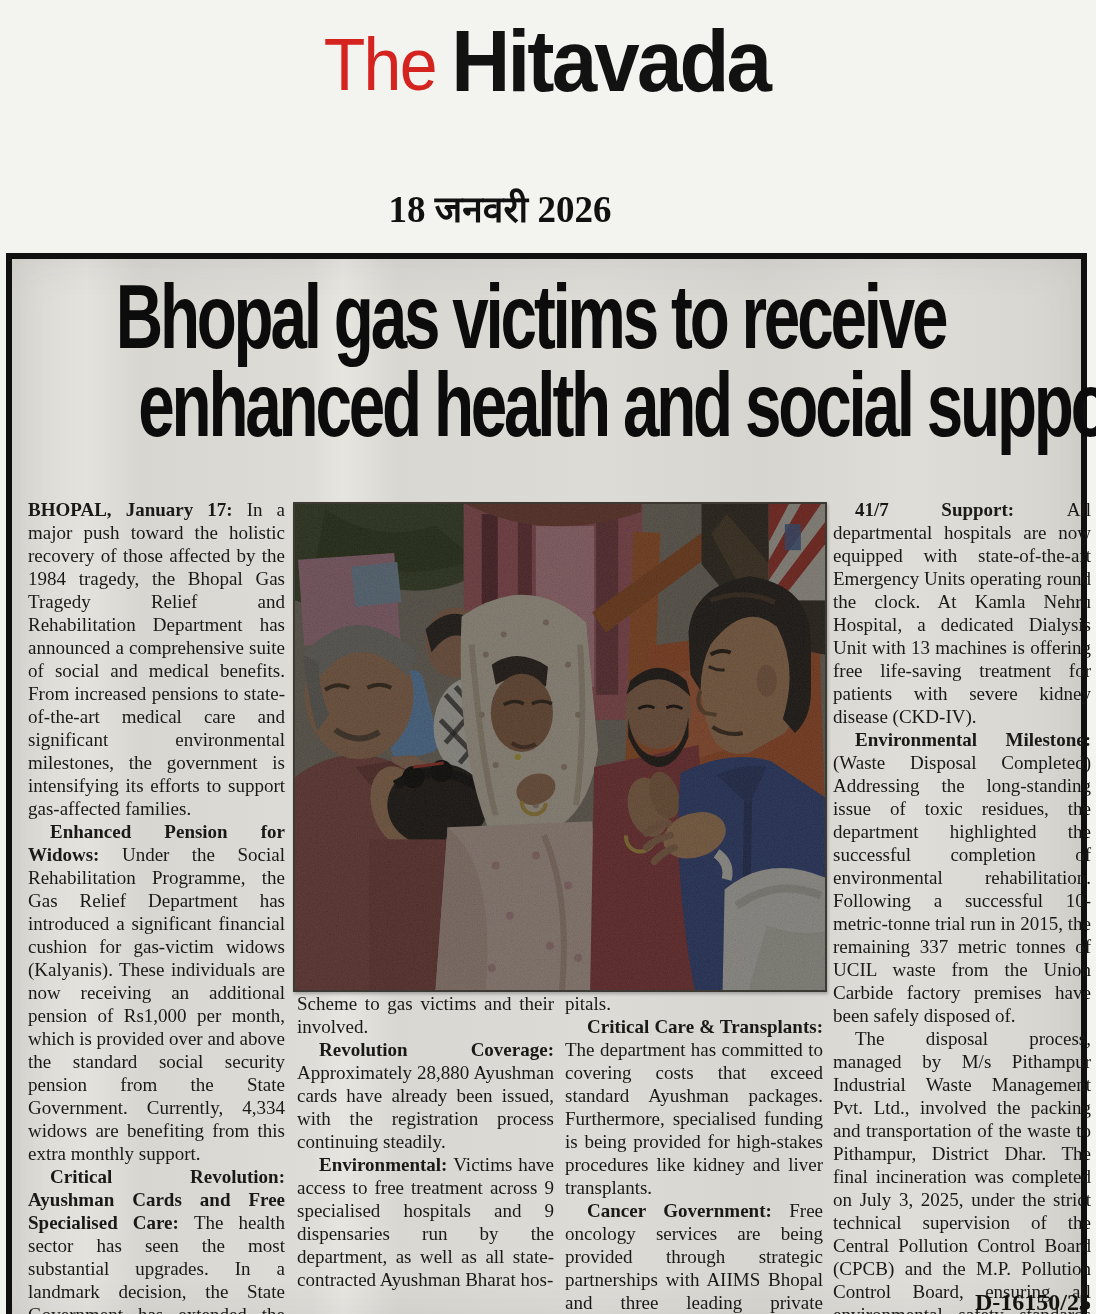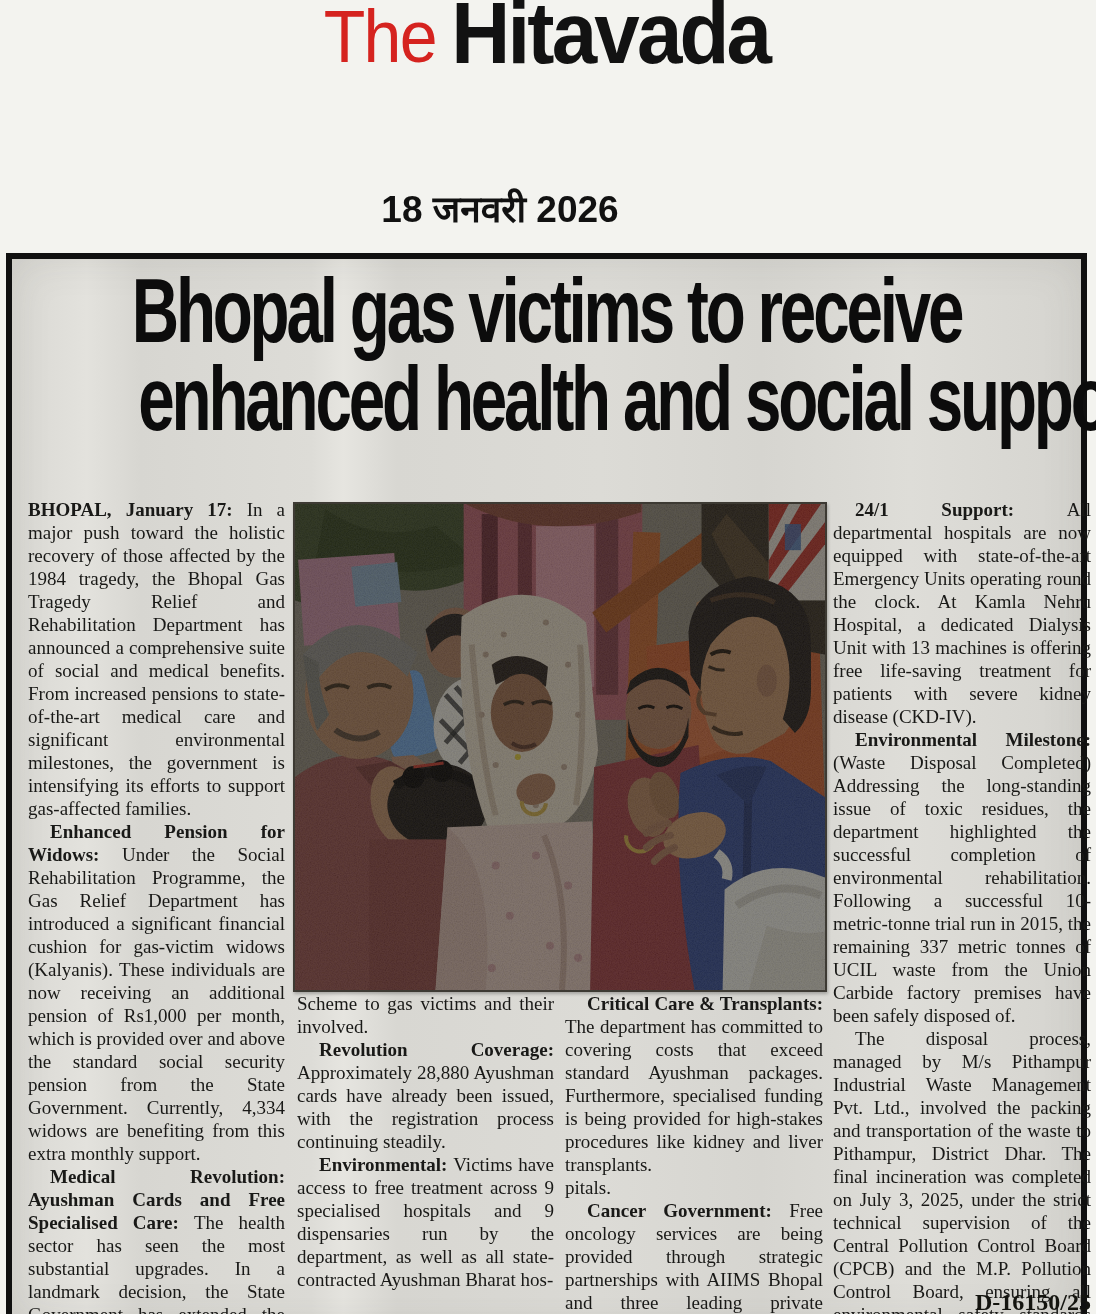--- a/index.html
+++ b/index.html
@@ -3,52 +3,52 @@
 <meta charset="utf-8">
 <style>
   html,body{margin:0;padding:0;}
   body{
     width:1096px;height:1314px;position:relative;overflow:hidden;
     background:#f3f3ef;
     font-family:"Liberation Serif", serif;
   }
   
   .masthead{
-    position:absolute;top:0;left:0;width:100%;height:90px;
-    text-align:center;white-space:nowrap;line-height:64px;
+    position:absolute;top:16px;left:0;width:100%;height:90px;
+    text-align:center;white-space:nowrap;line-height:88px;
     font-family:"Liberation Sans", sans-serif;
   }
   .masthead .the{
     color:#d5231f;font-size:74px;font-weight:500;letter-spacing:-2px;
     display:inline-block;transform:scale(.92,1.0);vertical-align:baseline;
   }
   .masthead .title{
     color:#121212;font-size:86px;font-weight:bold;letter-spacing:-3px;
     display:inline-block;transform:scale(.95,1.02);margin-left:2px;
   }
   
   .dateline{
     position:absolute;top:182px;left:0;width:1000px;
     text-align:center;
-    font-family:Liberation Sans, sans-serif;
+    font-family:Liberation Serif, serif;
     font-weight:bold;font-size:37px;color:#111;
   }
   
   .article-box{
     position:absolute;left:6px;top:253px;width:1069px;height:1061px;
     border:6px solid #101010;border-bottom:none;
     background:
       linear-gradient(90deg,
         #d9d8d3 0%, #e3e2dd 7%, #d7d6d1 12%, #dddcd7 28%,
         #e6e5e0 31%, #d8d7d2 36%, #dcdbd6 55%, #d6d5d0 70%,
         #deddd8 84%, #d5d4cf 100%);
     box-shadow:inset 0 0 40px rgba(90,90,80,.12);
   }
   
-  .headline{position:absolute;left:0;top:8px;width:100%;text-align:center;color:#0c0c0c;}
+  .headline{position:absolute;left:0;top:14px;width:100%;color:#0c0c0c;}
   .headline .hl-line{
     font-family:"Liberation Sans", sans-serif;font-weight:bold;
     font-size:82px;line-height:88px;letter-spacing:-4px;white-space:nowrap;
   }
   .headline .hl-line span{display:inline-block;transform:scale(.80,1.10);transform-origin:center;}
   
   .col{
     position:absolute;width:257px;
     font-size:19px;line-height:23px;color:#191917;
     text-align:justify;
@@ -85,21 +85,21 @@
 <div class="article-box">
 
   <div class="headline">
     <div class="hl-line"><span>Bhopal gas victims to receive</span></div>
     <div class="hl-line"><span>enhanced health and social support</span></div>
   </div>
 
   <div class="col" id="col1">
     <p class="para"><span class="lead">BHOPAL, January 17: </span><span>In a major push toward the holistic recovery of those affected by the 1984 tragedy, the Bhopal Gas Tragedy Relief and Rehabilitation Department has announced a comprehensive suite of social and medical benefits. From increased pensions to state-of-the-art medical care and significant environmental milestones, the government is intensifying its efforts to support gas-affected families.</span></p>
     <p class="para indent"><span class="lead">Enhanced Pension for Widows: </span><span>Under the Social Rehabilitation Programme, the Gas Relief Department has introduced a significant financial cushion for gas-victim widows (Kalyanis). These individuals are now receiving an additional pension of Rs1,000 per month, which is provided over and above the standard social security pension from the State Government. Currently, 4,334 widows are benefiting from this extra monthly support.</span></p>
-    <p class="para indent"><span class="lead">Medical Revolution: Ayushman Cards and Free Specialised Care: </span><span>The health sector has seen the most substantial upgrades. In a landmark decision, the State Government has extended the Ayushman “Niramayam” Madhya Pradesh</span></p>
+    <p class="para indent"><span class="lead">Critical Revolution: Ayushman Cards and Free Specialised Care: </span><span>The health sector has seen the most substantial upgrades. In a landmark decision, the State Government has extended the Ayushman “Niramayam” Madhya Pradesh</span></p>
   </div>
 
   <div class="photo-wrap">
     <svg viewBox="0 0 528 484" preserveAspectRatio="none">
 
       <rect width="528" height="484" fill="#8d8577"></rect>
       <g>
 
         <path d="M0,0 H215 L205,55 Q150,98 85,82 L40,108 L0,96 Z" fill="#44502e"></path>
         <path d="M30,5 Q80,40 140,22 L180,55 Q120,78 60,60 L18,70 Z" fill="#34401f" opacity=".8"></path>
@@ -242,26 +242,26 @@
     </svg>
   </div>
 
   <div class="col" id="col2">
     <p class="para"><span>Scheme to gas victims and their involved.</span></p>
     <p class="para indent"><span class="lead">Revolution Coverage: </span><span>Approximately 28,880 Ayushman cards have already been issued, with the registration process continuing steadily.</span></p>
     <p class="para indent"><span class="lead">Environmental: </span><span>Victims have access to free treatment across 9 specialised hospitals and 9 dispensaries run by the department, as well as all state-contracted Ayushman Bharat hos-</span></p>
   </div>
 
   <div class="col" id="col3">
+    <p class="para"><span>pitals.</span></p>
     <p class="para indent"><span class="lead">Critical Care &amp; Transplants: </span><span>The department has committed to covering costs that exceed standard Ayushman packages. Furthermore, specialised funding is being provided for high-stakes procedures like kidney and liver transplants.</span></p>
-    <p class="para"><span>pitals.</span></p>
     <p class="para indent"><span class="lead">Cancer Government: </span><span>Free oncology services are being provided through strategic partnerships with AIIMS Bhopal and three leading private hospitals.</span></p>
   </div>
 
   <div class="col" id="col4">
-    <p class="para indent"><span class="lead">24/1 Support: </span><span>All departmental hospitals are now equipped with state-of-the-art Emergency Units operating round the clock. At Kamla Nehru Hospital, a dedicated Dialysis Unit with 13 machines is offering free life-saving treatment for patients with severe kidney disease (CKD-IV).</span></p>
+    <p class="para indent"><span class="lead">41/7 Support: </span><span>All departmental hospitals are now equipped with state-of-the-art Emergency Units operating round the clock. At Kamla Nehru Hospital, a dedicated Dialysis Unit with 13 machines is offering free life-saving treatment for patients with severe kidney disease (CKD-IV).</span></p>
     <p class="para indent"><span class="lead">Environmental Milestone: </span><span>(Waste Disposal Completed) Addressing the long-standing issue of toxic residues, the department highlighted the successful completion of environmental rehabilitation. Following a successful 10-metric-tonne trial run in 2015, the remaining 337 metric tonnes of UCIL waste from the Union Carbide factory premises have been safely disposed of.</span></p>
     <p class="para indent"><span>The disposal process, managed by M/s Pithampur Industrial Waste Management Pvt. Ltd., involved the packing and transportation of the waste to Pithampur, District Dhar. The final incineration was completed on July 3, 2025, under the strict technical supervision of the Central Pollution Control Board (CPCB) and the M.P. Pollution Control Board, ensuring all environmental safety standards were met.</span></p>
   </div>
 
   <div class="ref-number">D-16150/25</div>
 
 </div>
 
 </body></html>

